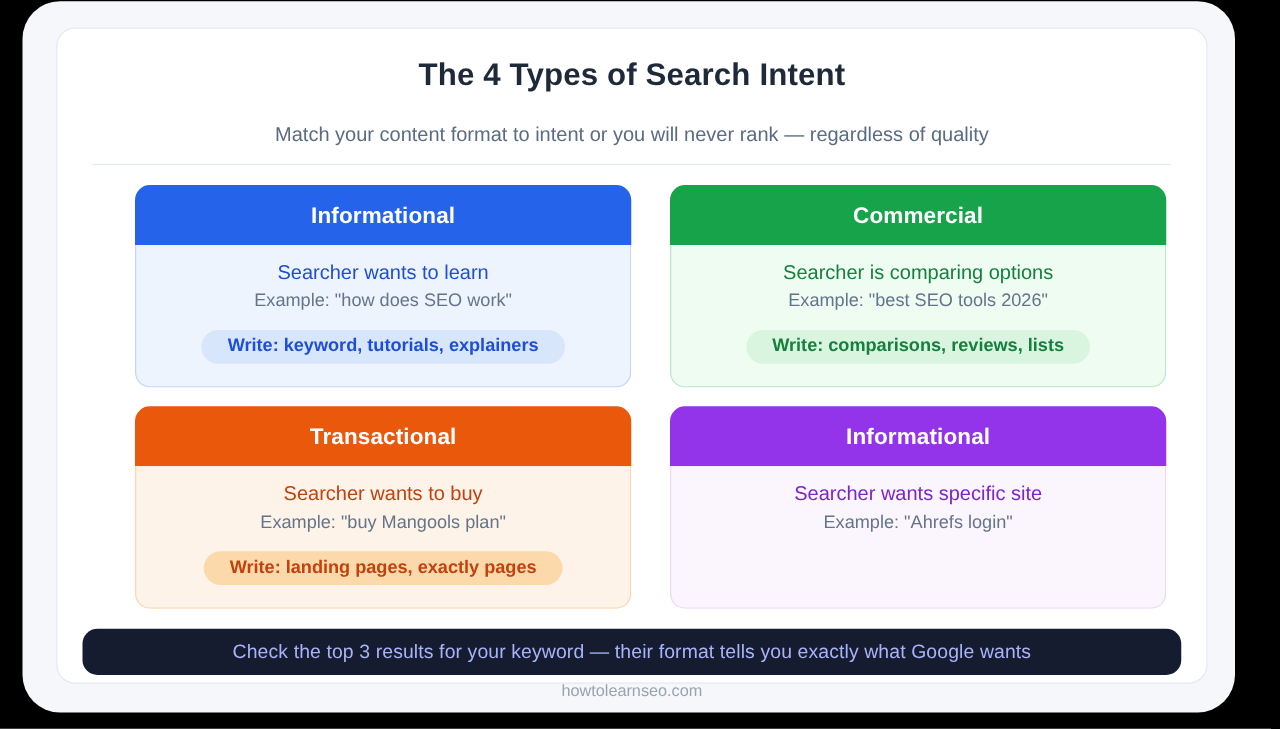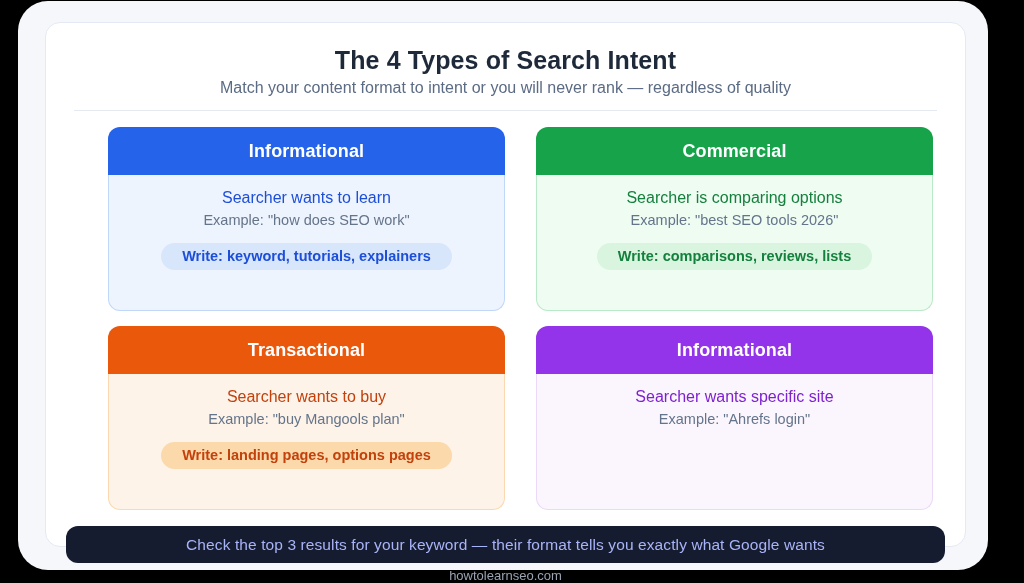--- a/index.html
+++ b/index.html
@@ -28,21 +28,21 @@
     text-align: center;
   }
   .title {
     margin: 23px 0 0;
     font-size: 25px;
     font-weight: 700;
     letter-spacing: 0.1px;
     color: var(--title, #1e2a3a);
   }
   .subtitle {
-    margin: 4px 0 0;
+    margin: 25px 0 0;
     font-size: 16px;
     color: var(--subtitle, #5b6b84);
   }
   .divider {
     height: 1px;
     background: var(--divider, #e5eaf2);
     margin: 13px 28px 0;
   }
   .grid {
     display: grid;
@@ -59,21 +59,21 @@
     background: var(--header, #888);
     display: flex;
     align-items: center;
     justify-content: center;
     color: #ffffff;
     font-size: 18px;
     font-weight: 700;
     letter-spacing: 0.1px;
   }
   .card-body {
-    height: 136px;
+    height: 114px;
     box-sizing: border-box;
     background: var(--body, #f8f8f8);
     border: 1px solid var(--border, #ddd);
     border-top: none;
     border-radius: 0 0 12px 12px;
     padding-top: 14px;
   }
   .card-desc {
     margin: 0;
     font-size: 16px;
@@ -148,21 +148,21 @@
         </div>
       </section>
 
       <section class="card" style="--header: #ea580c; --body: #fdf3e8; --border: #fbd8af; --accent: #c2410c; --pill-bg: #fbd9ab; --pill-text: #c2410c;">
         <header class="card-header">
           <span>Transactional</span>
         </header>
         <div class="card-body">
           <p class="card-desc">Searcher wants to buy</p>
           <p class="card-example">Example: "buy Mangools plan"</p>
-          <span class="card-pill">Write: landing pages, options pages</span>
+          <span class="card-pill">Write: landing pages, exactly pages</span>
         </div>
       </section>
 
       <section class="card" style="--header: #9333ea; --body: #fbf5fd; --border: #ead9f7; --accent: #7e22ce; --pill-bg: #e6e3fb; --pill-text: #7c3aed;">
         <header class="card-header">
           <span>Informational</span>
         </header>
         <div class="card-body">
           <p class="card-desc">Searcher wants specific site</p>
           <p class="card-example">Example: "Ahrefs login"</p>

